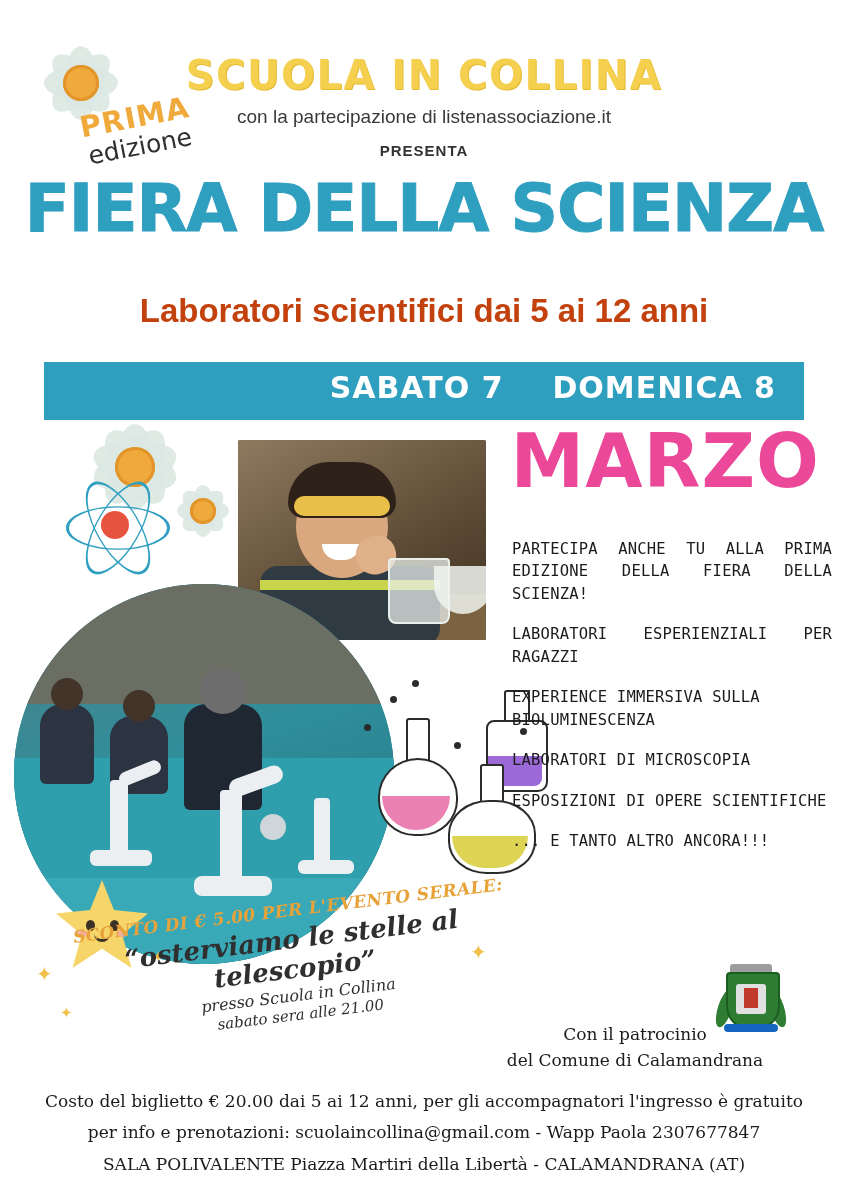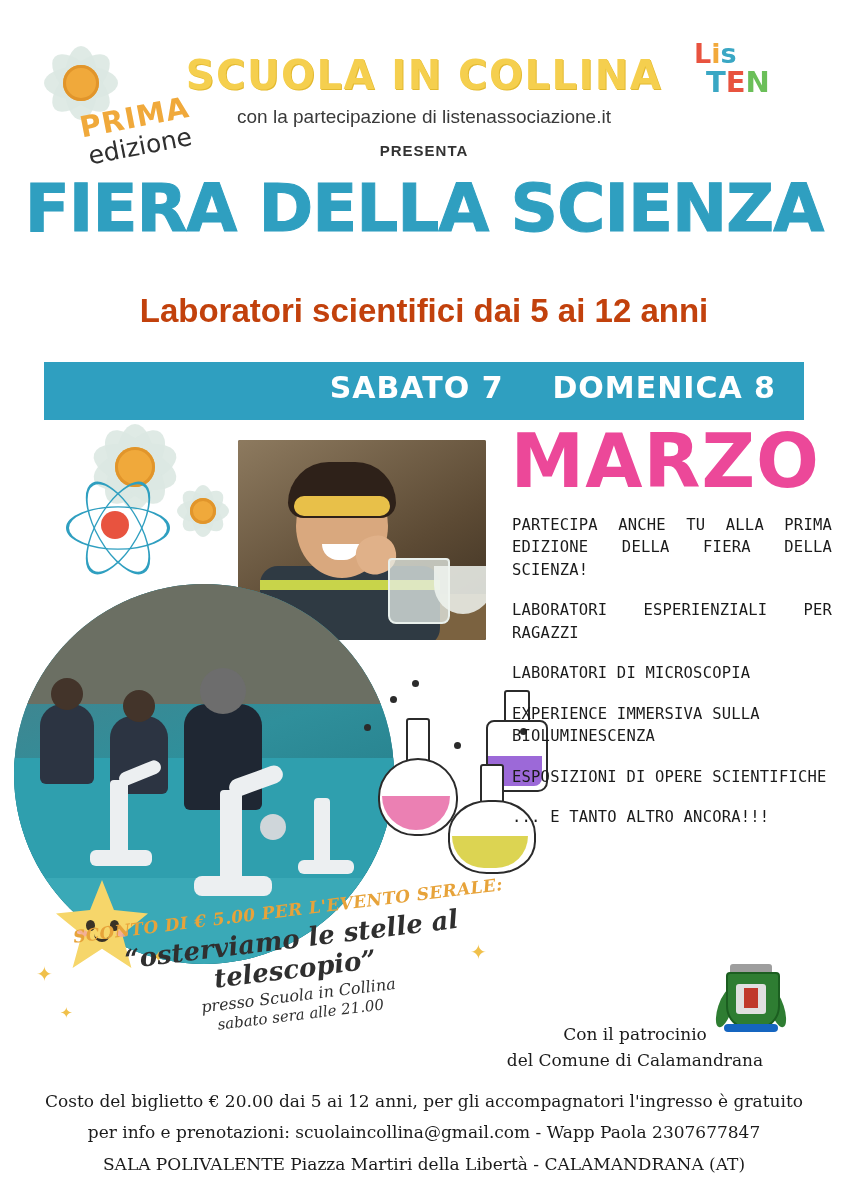--- a/index.html
+++ b/index.html
@@ -97,21 +97,21 @@
   .band .dates .gap{display:inline-block;width:26px;}
 
   .marzo{
     position:absolute;right:28px;top:418px;
     font-family:"DejaVu Sans", sans-serif;font-weight:bold;
     font-size:74px;color:#ec4899;letter-spacing:1px;
   }
 
   
   .info-col{
-    position:absolute;left:512px;top:514px;width:320px;
+    position:absolute;left:512px;top:538px;width:320px;
     font-family:"DejaVu Sans Mono", monospace;
     font-size:15.5px;line-height:1.45;color:#1b1b1b;
     letter-spacing:.2px;
   }
   .info-col p{margin:0 0 18px 0;}
   .info-col p.justify{text-align:justify;}
 
   
   .photo-top{
     position:absolute;left:238px;top:440px;width:248px;height:200px;
@@ -270,24 +270,20 @@
     <div class="petal" style="transform:rotate(135deg);"></div>
     <div class="core"></div>
   </div>
 
   <div class="brand-row">
     <div class="brand-title">SCUOLA IN COLLINA</div>
     <div class="brand-sub">con la partecipazione di listenassociazione.it</div>
     <div class="presenta">PRESENTA</div>
   </div>
 
-  <div class="listen-logo">
-    <div class="l1"><span class="l">L</span><span class="i">i</span><span class="s">s</span></div>
-    <div class="l2">T<span class="e">E</span><span class="n">N</span></div>
-  </div>
 
   <div class="prima-ed">
     <div class="p1">PRIMA</div>
     <div class="p2">edizione</div>
   </div>
 
   <div class="main-title">FIERA DELLA SCIENZA</div>
   <div class="subtitle">Laboratori scientifici dai 5 ai 12 anni</div>
 
   <div class="band">
@@ -381,22 +377,22 @@
     <div class="smile"></div>
   </div>
   <span class="sparkle" style="left:36px;top:962px;">✦</span>
   <span class="sparkle" style="left:152px;top:948px;font-size:15px;">✦</span>
   <span class="sparkle" style="left:60px;top:1004px;font-size:15px;">✦</span>
   <span class="sparkle" style="left:470px;top:940px;">✦</span>
 
   <div class="info-col">
     <p class="justify">PARTECIPA ANCHE TU ALLA PRIMA EDIZIONE DELLA FIERA DELLA SCIENZA!</p>
     <p class="justify">LABORATORI ESPERIENZIALI PER RAGAZZI</p>
+    <p>EXPERIENCE IMMERSIVA SULLA BIOLUMINESCENZA</p>
     <p>LABORATORI DI MICROSCOPIA</p>
-    <p>EXPERIENCE IMMERSIVA SULLA BIOLUMINESCENZA</p>
     <p>ESPOSIZIONI DI OPERE SCIENTIFICHE</p>
     <p>... E TANTO ALTRO ANCORA!!!</p>
   </div>
 
   <div class="promo">
     <div class="l1">SCONTO DI € 5.00 PER L'EVENTO SERALE:</div>
     <div class="l2">“osterviamo le stelle  al telescopio”</div>
     <div class="l3">presso Scuola in Collina</div>
     <div class="l4">sabato sera alle 21.00</div>
   </div>

